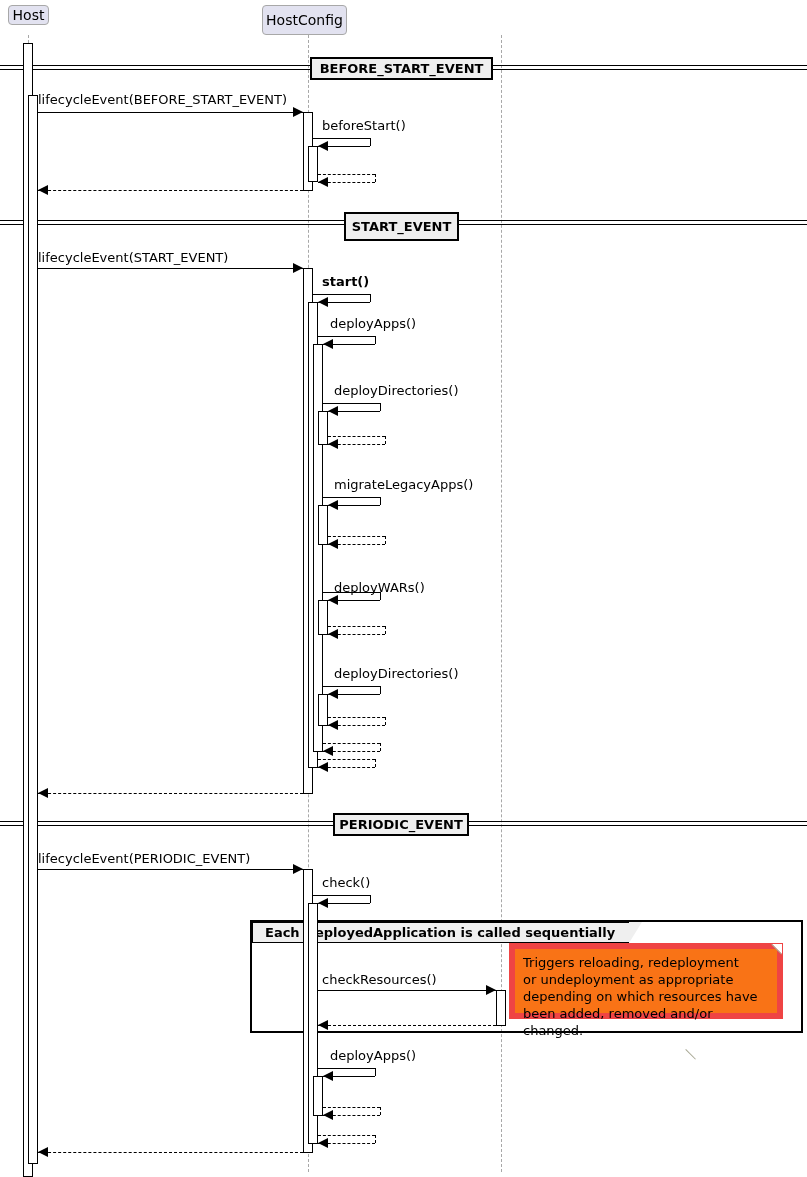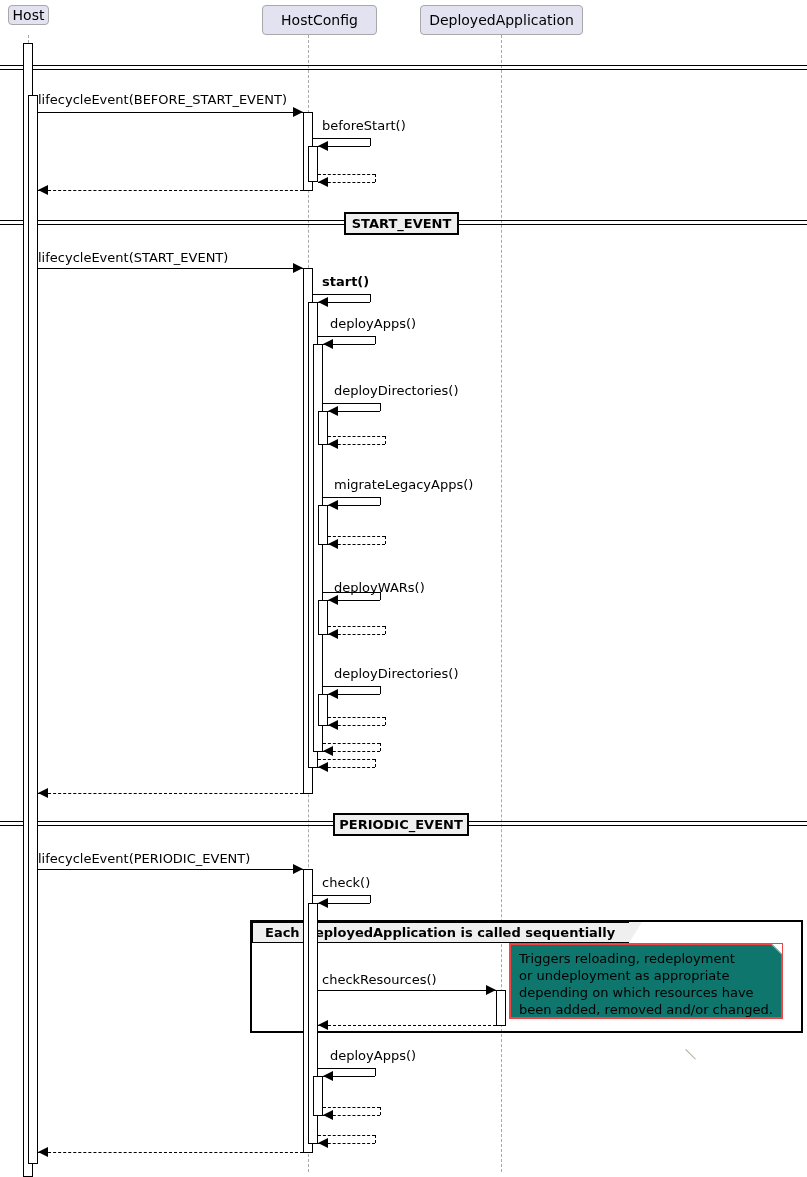--- a/index.html
+++ b/index.html
@@ -128,22 +128,22 @@
   }
   .group-tab-corner {
     position: absolute;
     width: 0;
     height: 0;
   }
   
   .note {
     position: absolute;
     box-sizing: border-box;
-    background: #0f766e;
-    border: 2px solid #ef4444;
+    background: #f97316;
+    border: 6px solid #ef4444;
     font-size: 13px;
     color: #000000;
     padding: 5px 8px;
     line-height: 17px;
     white-space: pre-line;
   }
   .note-fold {
     position: absolute;
     width: 0;
     height: 0;
@@ -160,22 +160,23 @@
   }
 </style>
 </head>
 <body>
 
 <div id="diagram-root">
     <div class="lifeline" style="left: 28px; top: 35px; height: 1137px;"></div>
     <div class="lifeline" style="left: 308px; top: 35px; height: 1137px;"></div>
     <div class="lifeline" style="left: 501px; top: 35px; height: 1137px;"></div>
     <div class="divider-rule" style="top: 65px;"></div>
+    <div class="divider-label" style="left: 310px; top: 57px; width: 183px; height: 23px;">BEFORE_START_EVENT</div>
     <div class="divider-rule" style="top: 220px;"></div>
-    <div class="divider-label" style="left: 344px; top: 212px; width: 115px; height: 23px;">START_EVENT</div>
+    <div class="divider-label" style="left: 344px; top: 212px; width: 115px; height: 29px;">START_EVENT</div>
     <div class="divider-rule" style="top: 821px;"></div>
     <div class="divider-label" style="left: 333px; top: 813px; width: 136px; height: 23px;">PERIODIC_EVENT</div>
     <div class="group-frame" style="left: 250px; top: 920px; width: 553px; height: 113px;"></div>
     <div class="group-tab" style="left: 252px; top: 922px; width: 390px; height: 21px;">Each DeployedApplication is called sequentially</div>
     <div class="group-tab-corner" style="left: 629px; top: 922px; border-top: 21px solid rgb(239, 239, 239); border-right: 13px solid rgb(255, 255, 255);"></div>
     <div class="activation" style="left: 23px; top: 43px; width: 10px; height: 1134px;"></div>
     <div class="activation" style="left: 28px; top: 95px; width: 10px; height: 1069px;"></div>
     <div class="activation" style="left: 303px; top: 112px; width: 10px; height: 79px;"></div>
     <div class="activation" style="left: 308px; top: 146px; width: 10px; height: 36px;"></div>
     <div class="activation" style="left: 303px; top: 268px; width: 10px; height: 526px;"></div>
@@ -292,15 +293,14 @@
     <div class="arrow-left" style="left: 38px; top: 1147px;"></div>
     <div class="note" style="left: 509px; top: 943px; width: 274px; height: 76px;">Triggers reloading, redeployment
 or undeployment as appropriate
 depending on which resources have
 been added, removed and/or changed.</div>
     <div class="note-fold" style="left: 772px; top: 944px;"></div>
     <div class="note-fold-line" style="left: 772px; top: 944px;"></div>
     <div class="note-fold" style="left: 686px; top: 1049px;"></div>
     <div class="note-fold-line" style="left: 686px; top: 1049px;"></div>
     <div class="participant-box" style="left: 8px; top: 5px; width: 41px; height: 20px;">Host</div>
-    <div class="participant-box" style="left: 262px; top: 5px; width: 115px; height: 30px;">HostConfig</div>
-    <div class="participant-box" style="left: 420px; top: 5px; width: 163px; height: 30px;">DeployedApplication</div>
+    <div class="participant-box" style="left: 262px; top: 5px; width: 85px; height: 30px;">HostConfig</div>
   </div>
 
 </body></html>

